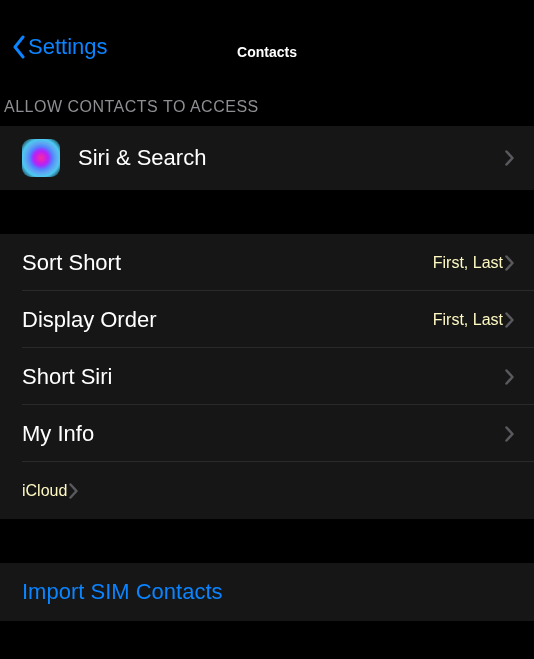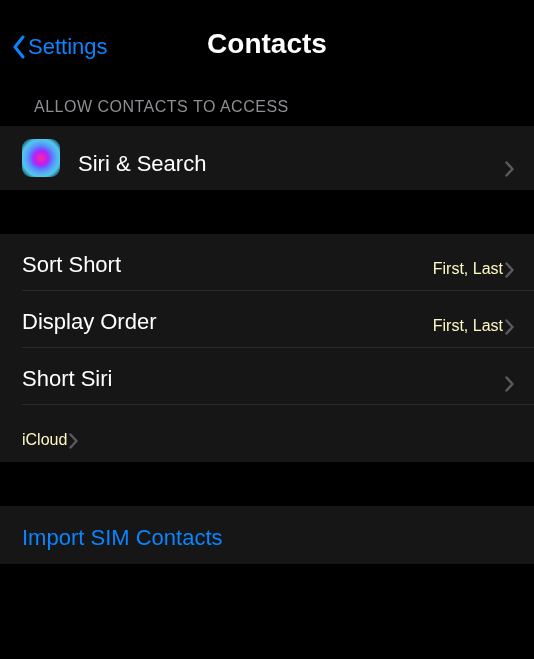--- a/index.html
+++ b/index.html
@@ -28,38 +28,38 @@
     }
     .back-chevron {
       width: 14px;
       height: 24px;
       margin-right: 2px;
     }
     .title {
       position: absolute;
       left: 50%;
       transform: translateX(-50%);
-      font-size: 28px;
+      font-size: 14px;
       font-weight: 600;
       color: #ffffff;
     }
     .section-header {
-      padding: 38px 22px 10px 34px;
+      padding: 38px 22px 10px 4px;
       font-size: 16px;
       color: #8e8e93;
       text-transform: uppercase;
       letter-spacing: 0.5px;
       background: #000000;
     }
     .list {
       background: #161616;
     }
     .list-item {
       display: flex;
-      align-items: flex-end;
+      align-items: center;
       padding: 13px 20px 13px 22px;
       min-height: 57px;
       cursor: pointer;
       position: relative;
     }
     .list-item:not(:last-child)::after {
       content: "";
       position: absolute;
       left: 22px;
       right: 0;
@@ -175,20 +175,27 @@
     </svg>
   </div>
   <div class="list-item">
     <div class="item-label">Short Siri</div>
     <div class="item-value"></div>
     <svg class="chevron" viewBox="0 0 9 16">
       <path class="chevron-path" d="M1.5 1.5 L7.5 8 L1.5 14.5"></path>
     </svg>
   </div>
   <div class="list-item">
+    <div class="item-label">My Info</div>
+    <div class="item-value"></div>
+    <svg class="chevron" viewBox="0 0 9 16">
+      <path class="chevron-path" d="M1.5 1.5 L7.5 8 L1.5 14.5"></path>
+    </svg>
+  </div>
+  <div class="list-item">
     <div class="item-value">iCloud</div>
     <svg class="chevron" viewBox="0 0 9 16">
       <path class="chevron-path" d="M1.5 1.5 L7.5 8 L1.5 14.5"></path>
     </svg>
   </div>
 </div>
 
 <div class="gap-small"></div>
 
 <div class="list">

